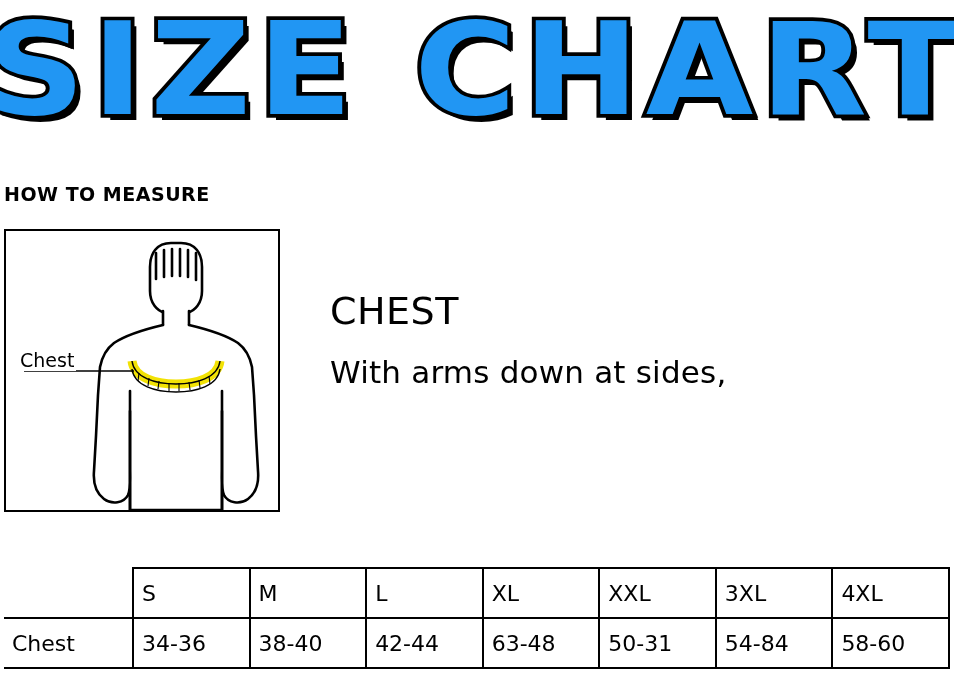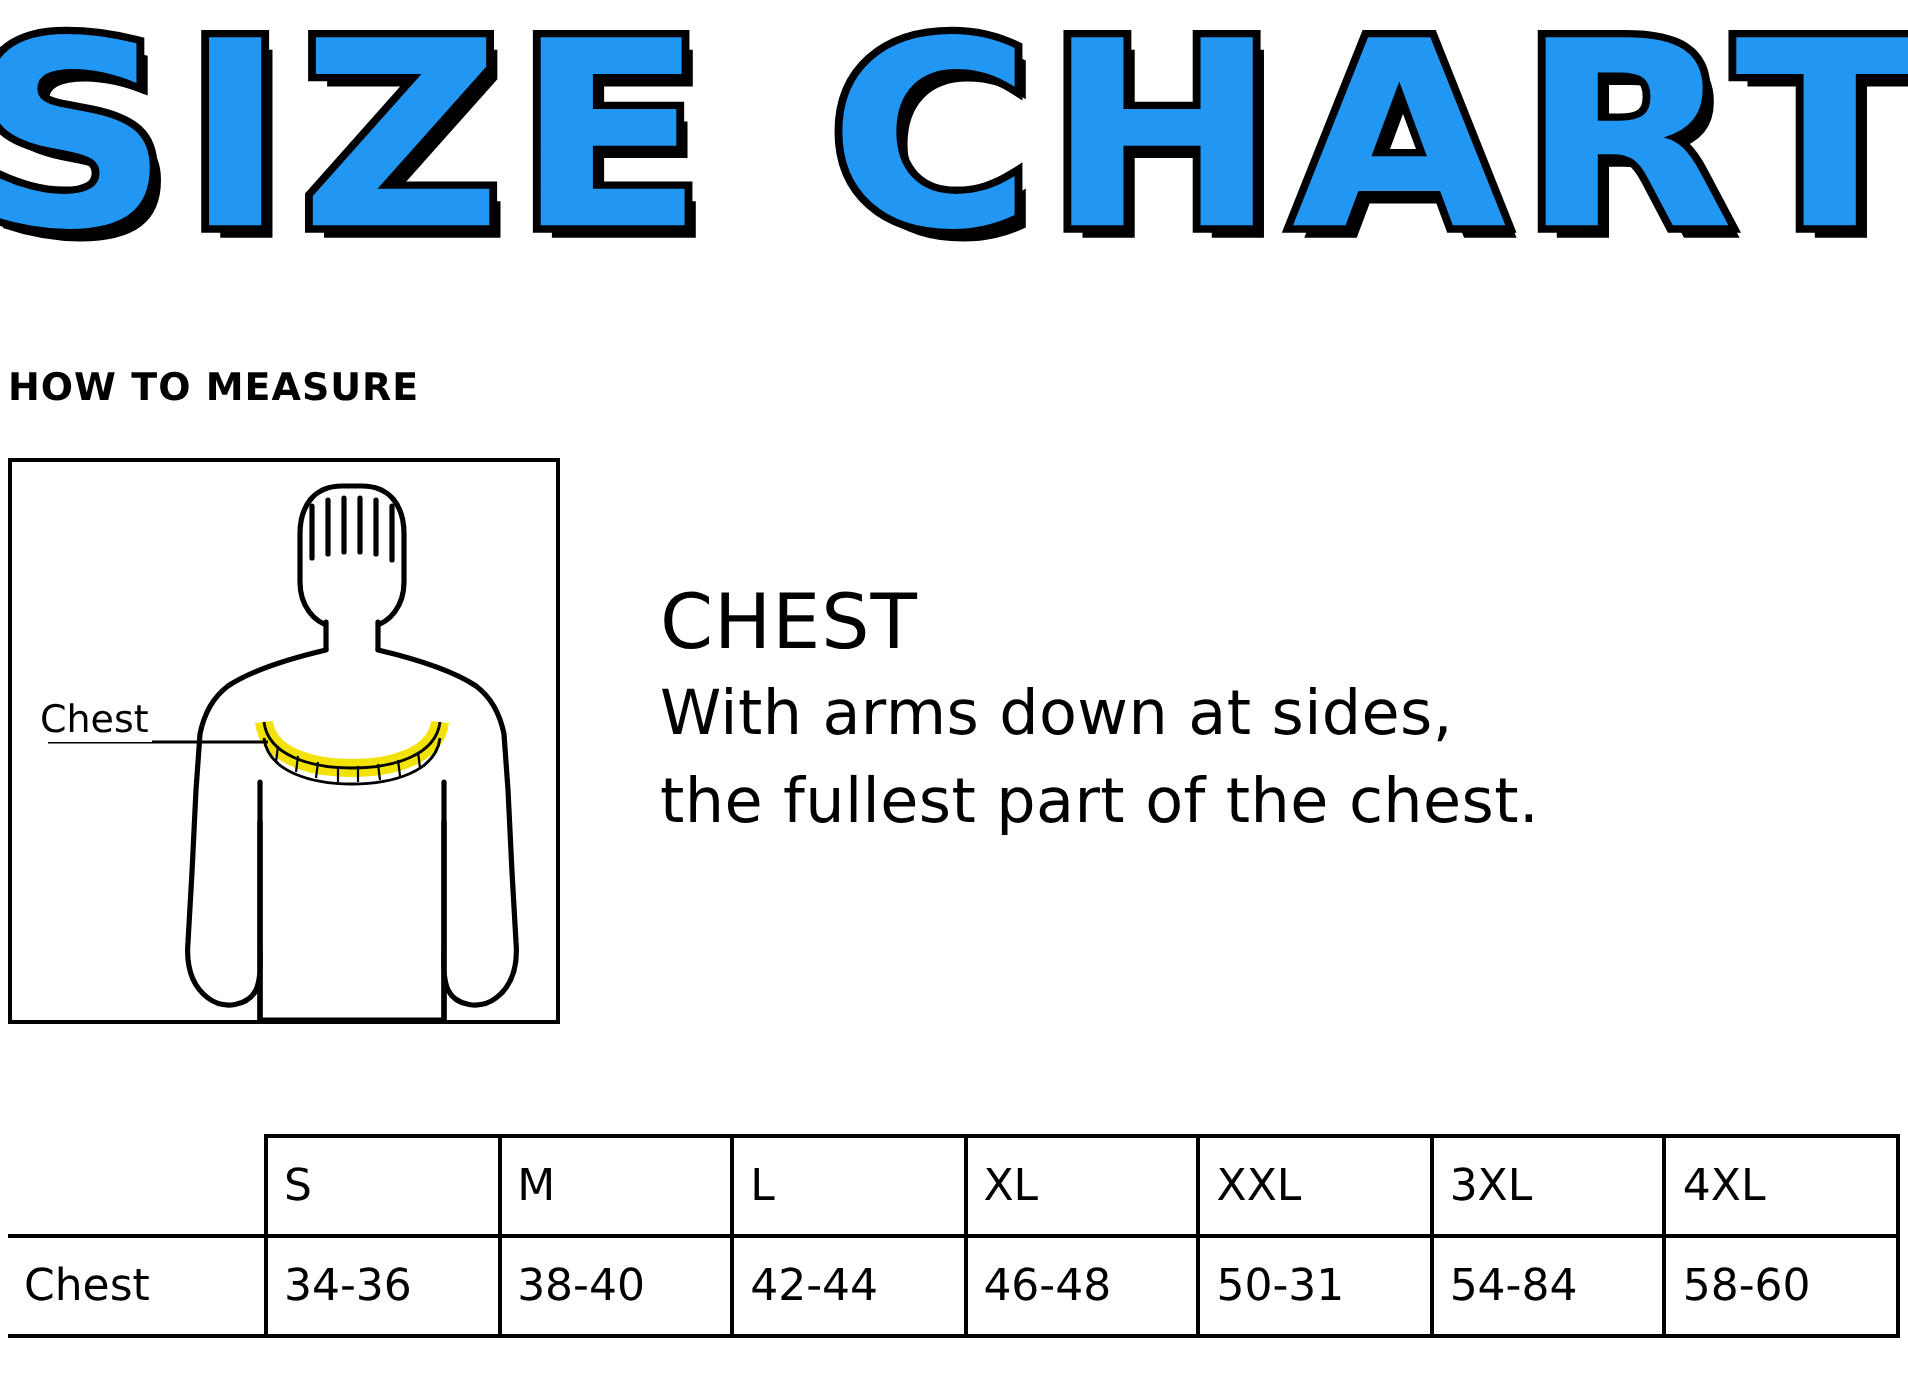--- a/index.html
+++ b/index.html
@@ -93,21 +93,21 @@
     font-family: "DejaVu Sans", sans-serif;
     font-size: 38px;
     line-height: 46px;
     letter-spacing: 0.5px;
   }
   .desc-body {
     font-family: "DejaVu Sans", sans-serif;
     font-size: 31px;
     line-height: 44px;
     letter-spacing: 0.2px;
-    margin-top: 1px;
+    margin-top: 16px;
   }
 
   
   .size-table {
     position: absolute;
     left: 4px;
     top: 567px;
     width: 946px;
     border-collapse: collapse;
     table-layout: fixed;
@@ -204,40 +204,39 @@
   <svg style="position:absolute;left:0;top:0;" width="272" height="279" viewBox="0 0 272 279">
     <line x1="18" y1="140" x2="128" y2="140" stroke="#000000" stroke-width="1.6"></line>
   </svg>
 </div>
 <div class="chest-label">Chest</div>
 
 <div class="desc">
   <div class="desc-title">CHEST</div>
   <div class="desc-body">
     <div>With arms down at sides,</div>
-    <div>the fullest part of the chest.</div>
   </div>
 </div>
 
 <table class="size-table">
   <tbody>
     <tr>
       <td class="corner col-label"></td>
       <td>S</td>
       <td>M</td>
       <td>L</td>
       <td>XL</td>
       <td>XXL</td>
       <td>3XL</td>
       <td>4XL</td>
     </tr>
     <tr>
       <td class="rowhead col-label">Chest</td>
       <td>34-36</td>
       <td>38-40</td>
       <td>42-44</td>
-      <td>46-48</td>
+      <td>63-48</td>
       <td>50-31</td>
       <td>54-84</td>
       <td>58-60</td>
     </tr>
   </tbody>
 </table>
 
 </body></html>

